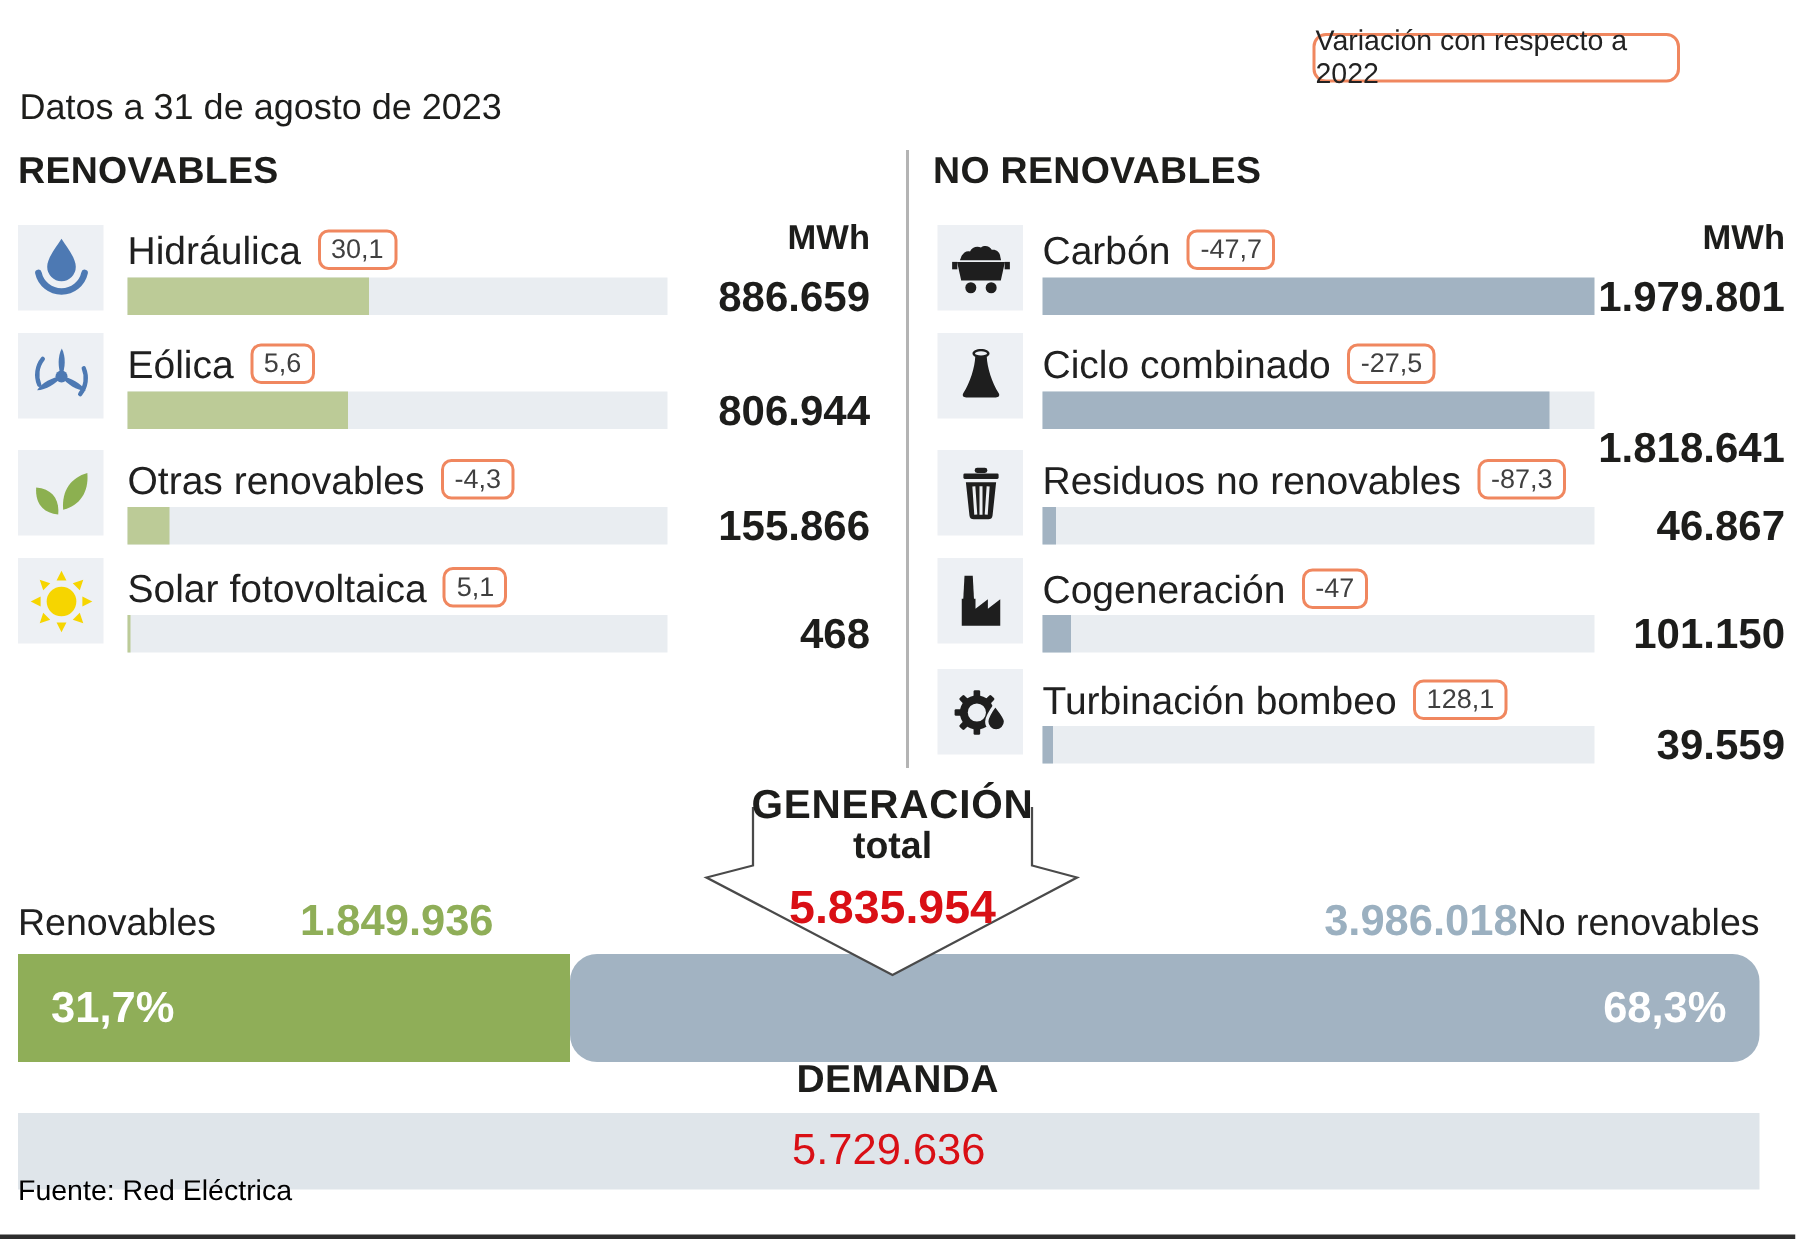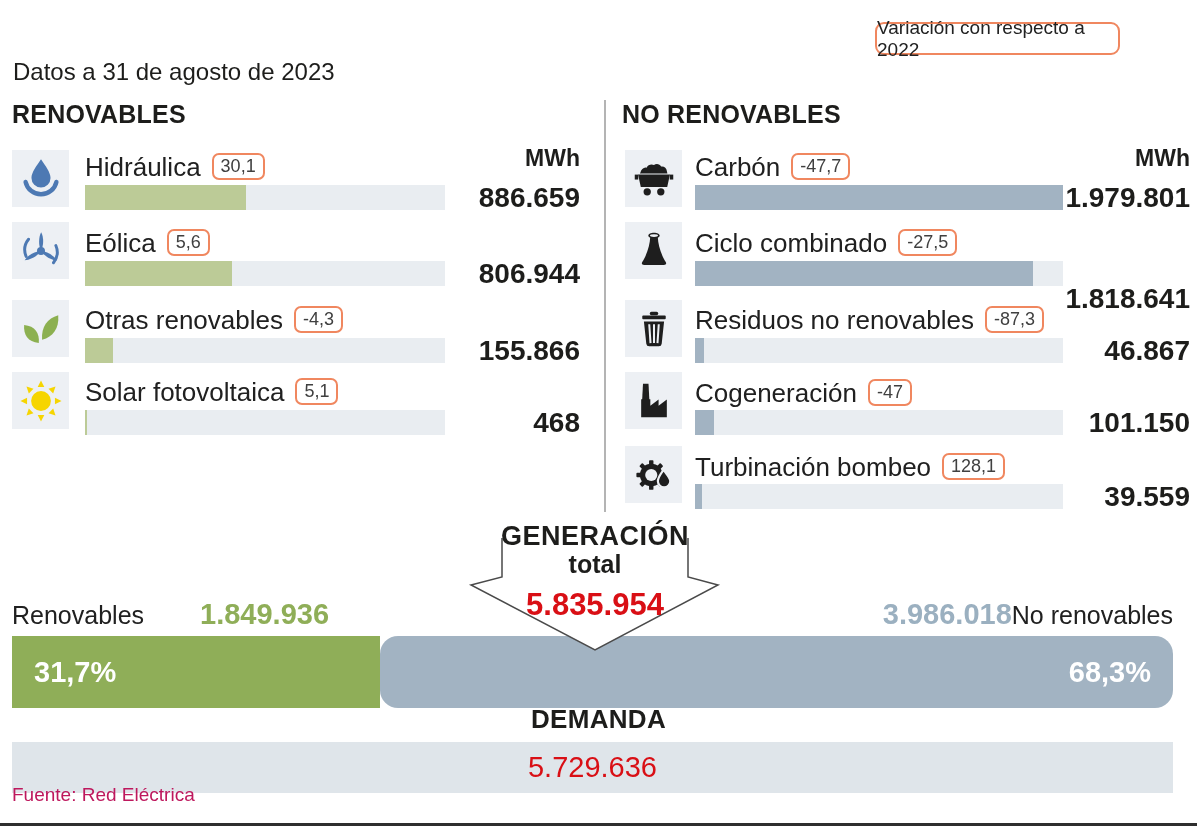--- a/index.html
+++ b/index.html
@@ -53,21 +53,21 @@
     font-weight:800; color:#ffffff; }
   .seg-left { padding-left:22px; }
   .seg-right { justify-content:flex-end; padding-right:22px; }
 
   .demand-title { left:0; top:704px; width:1197px; text-align:center;
     font-size:26px; font-weight:800; letter-spacing:0.3px; }
   .demand-bar { left:12px; top:742px; width:1161px; height:51px; background:#dfe5ea;
     display:flex; align-items:center; justify-content:center; }
   .demand-value { font-size:29px; font-weight:400; }
 
-  .source { left:12px; top:784px; font-size:19px; color:#be185d; }
+  .source { left:12px; top:784px; font-size:19px; color:#000000; }
   .bottom-rule { left:0; top:823px; width:1197px; height:3px; background:#2e2e2e; }
 </style>
 </head>
 <body>
 
 <div id="canvas">
 
   <div class="abs subtitle">Datos a 31 de agosto de 2023</div>
   <div class="abs variation-box">
     <span>Variación con respecto a 2022</span>

